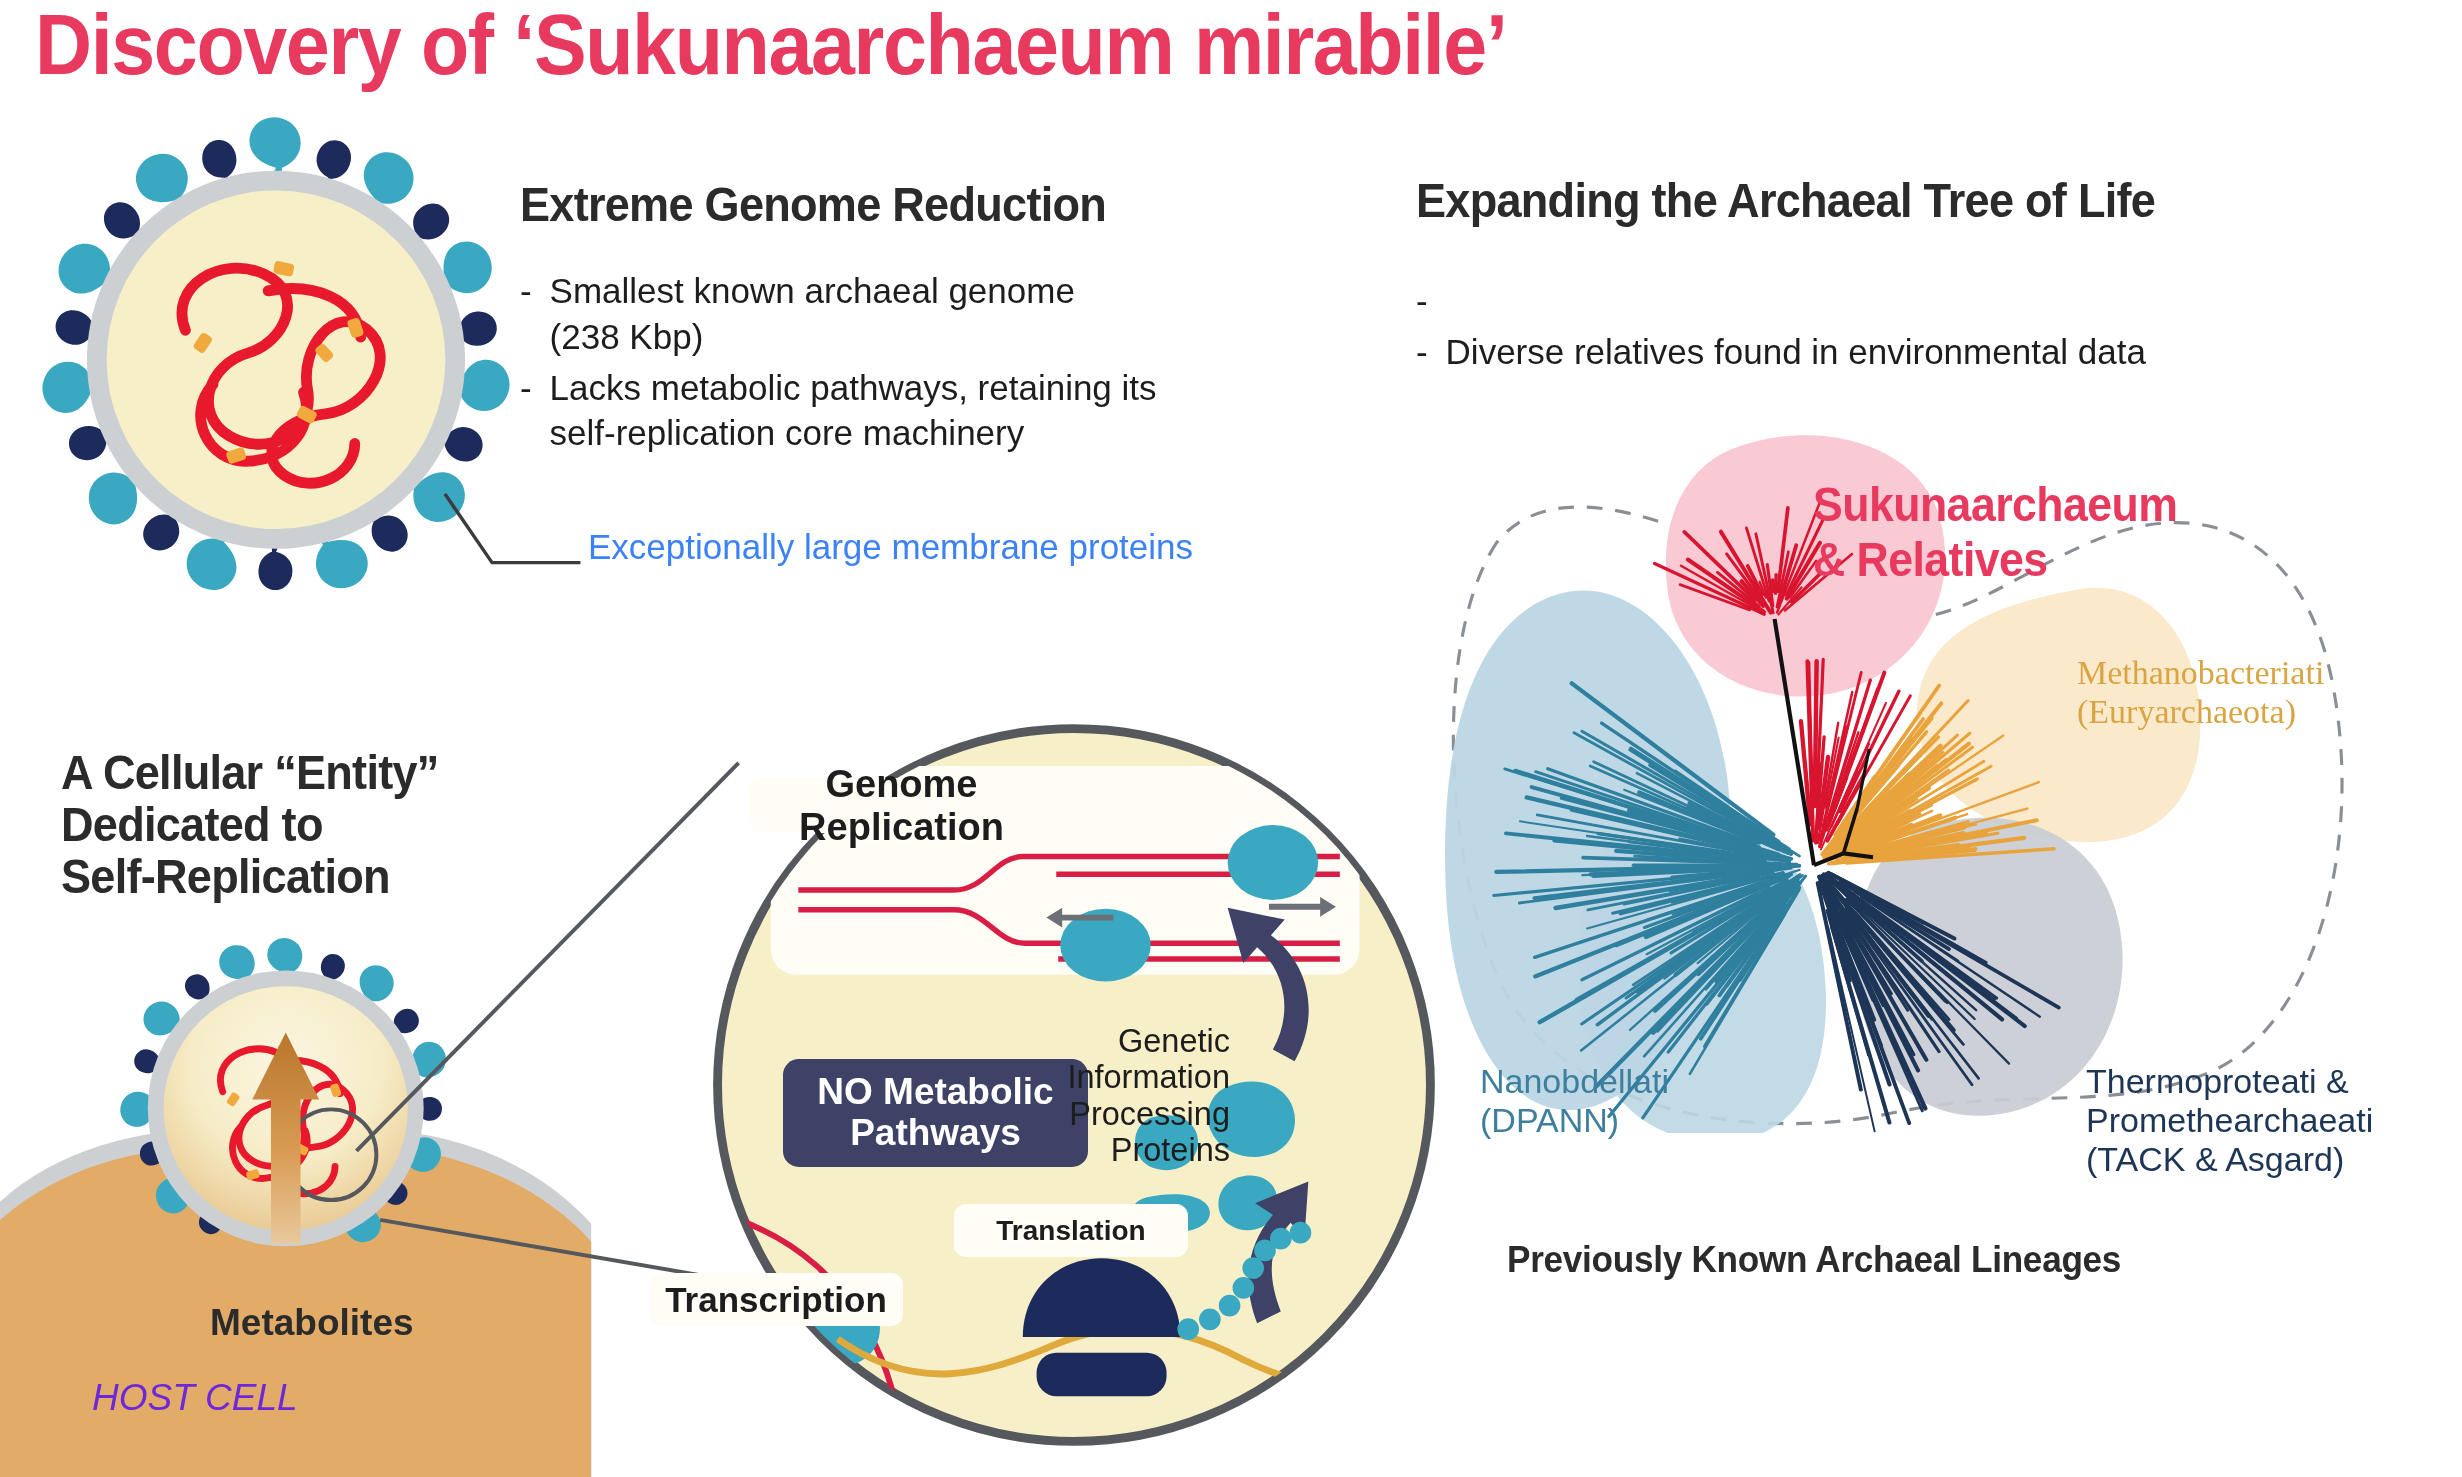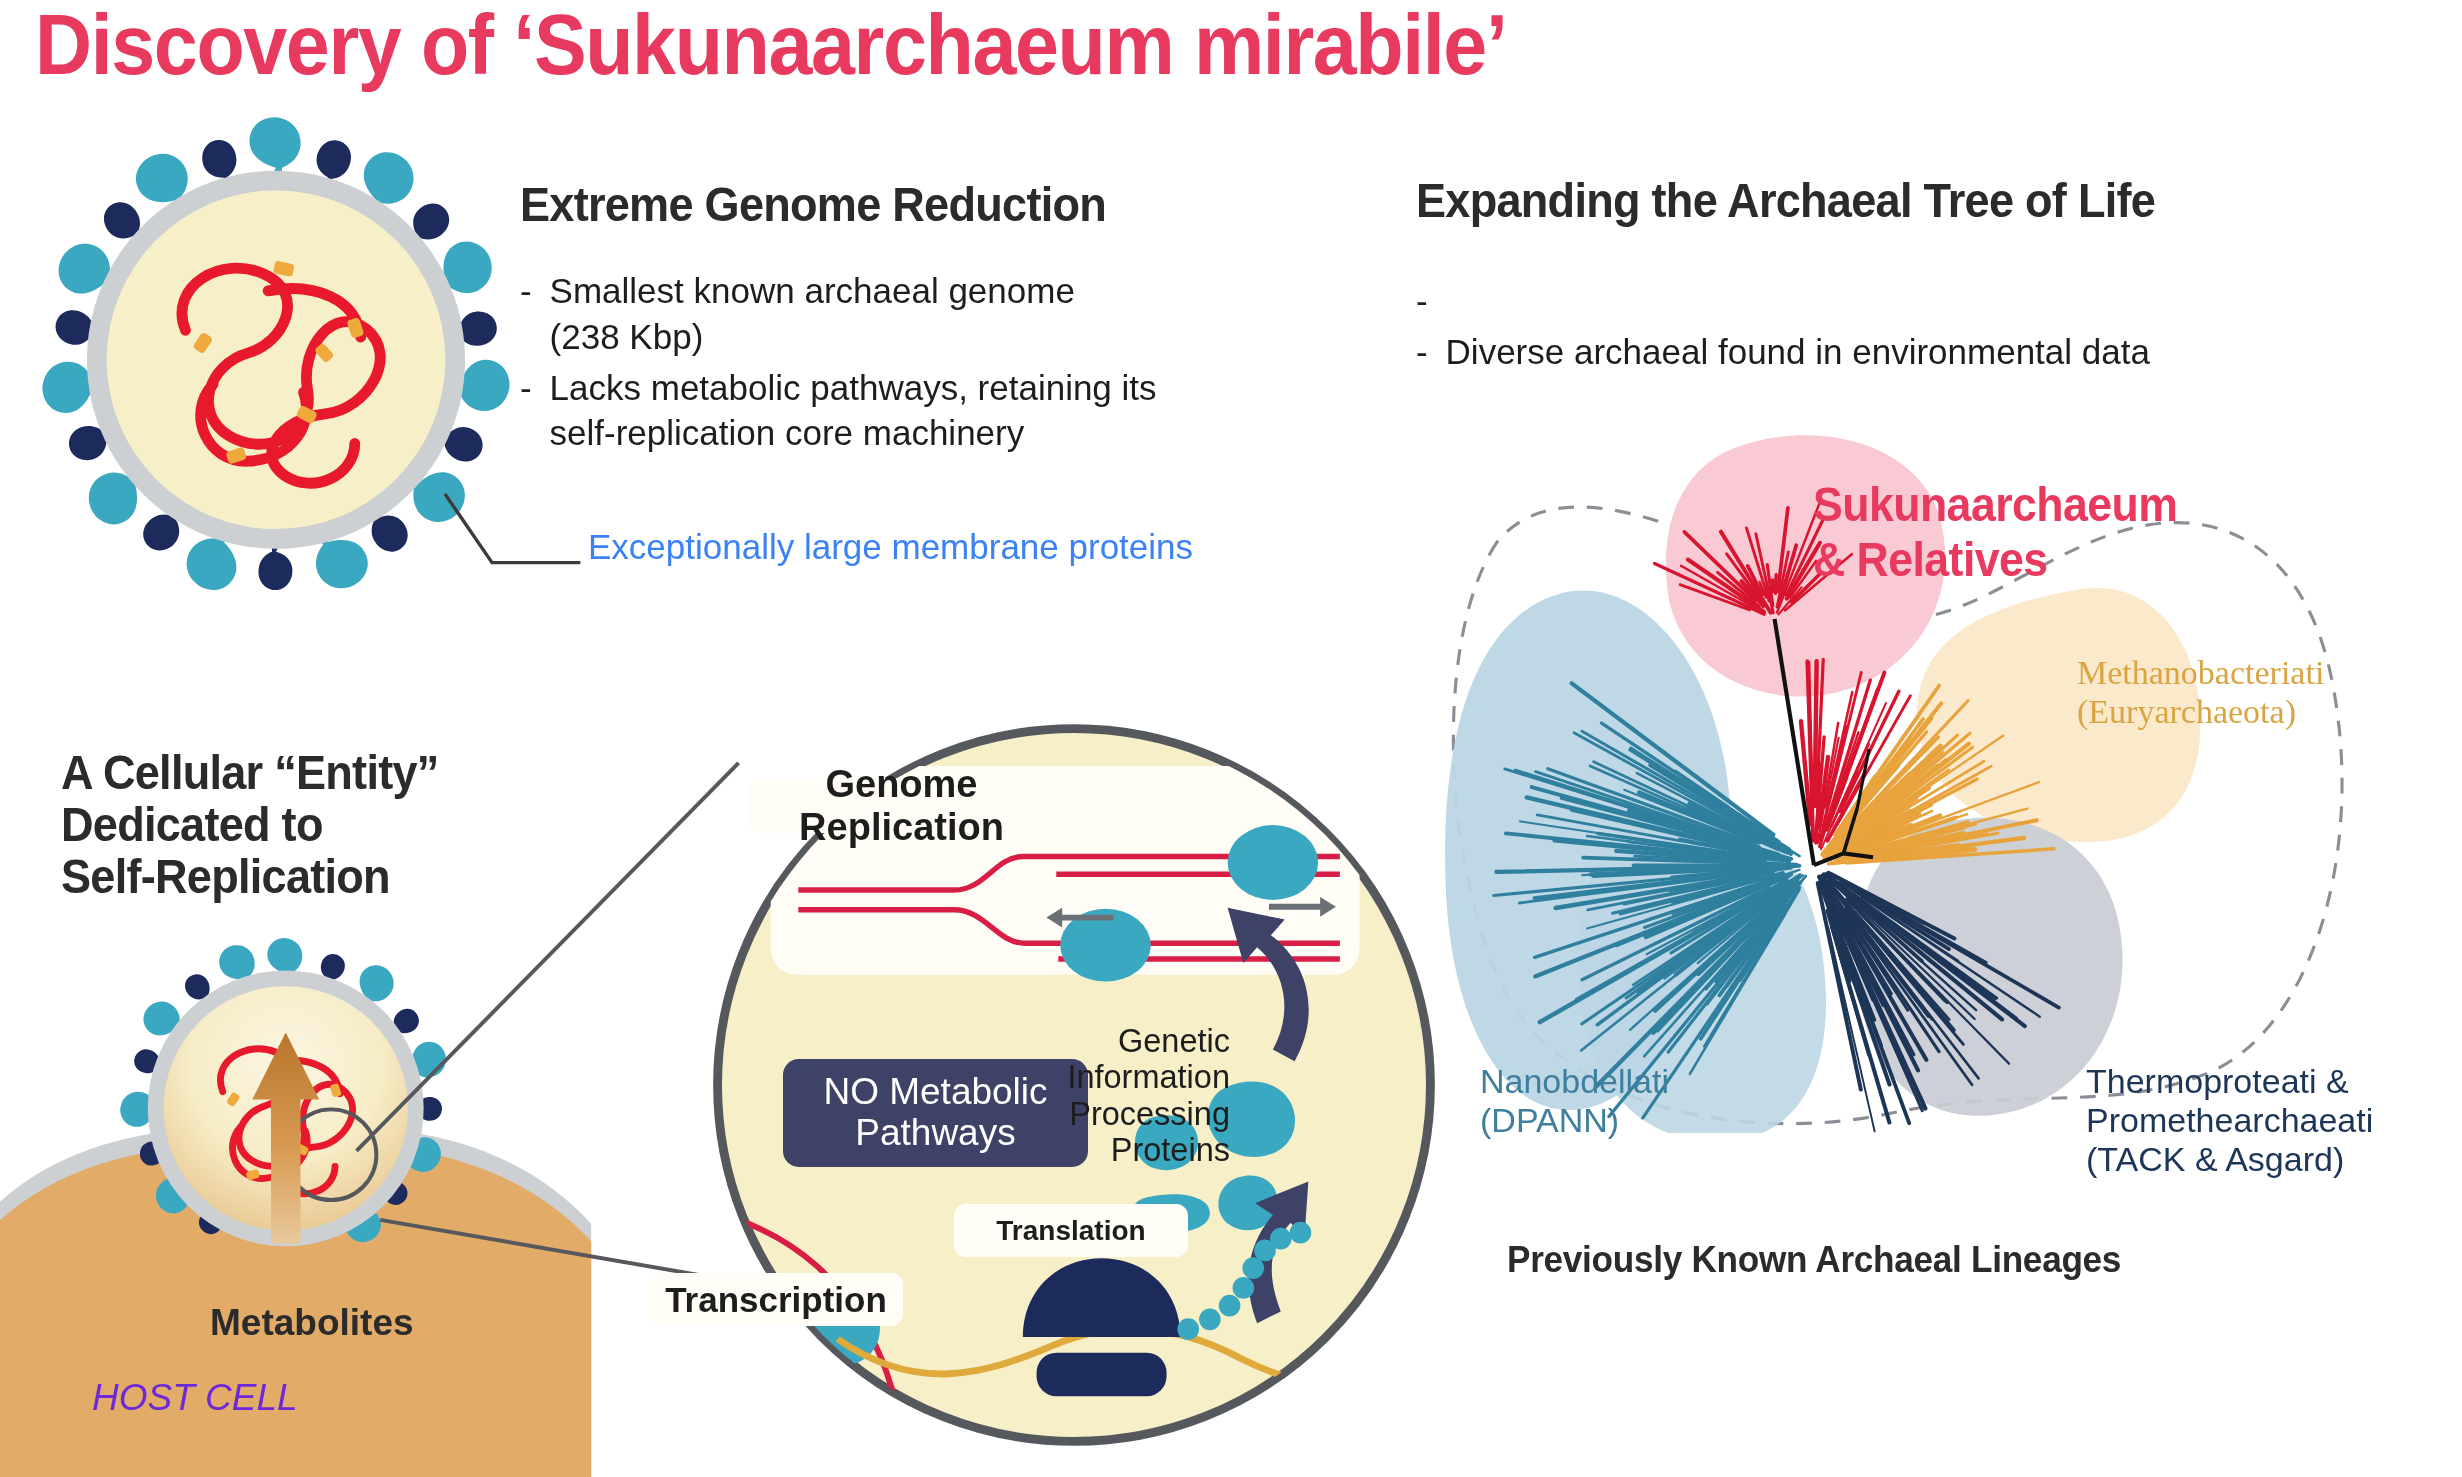--- a/index.html
+++ b/index.html
@@ -32,21 +32,21 @@
   #lab-thermo{font-size:34px;color:#1d3557;}
   #lab-prev{font-size:37px;font-weight:700;color:#2b2b2b;letter-spacing:-0.3px;
       font-family:"Liberation Sans Narrow","Liberation Sans",sans-serif;
       transform:scaleX(0.95);transform-origin:left top;white-space:nowrap;}
   
   .wbadge{background:#fffdf5;border-radius:11.8px;font-weight:700;color:#1d1d1d;
       display:flex;align-items:center;justify-content:center;text-align:center;}
   #badge-genrep{font-size:38px;}
   #badge-transcription{font-size:35px;}
   #badge-translation{font-size:28px;}
-  #badge-nometab{background:#3d4266;color:#ffffff;border-radius:15.8px;font-weight:400;
+  #badge-nometab{background:#3d4266;color:#ffffff;border-radius:15.8px;font-weight:700;
       font-size:37px;line-height:1.10;display:flex;align-items:center;
       justify-content:center;text-align:center;white-space:pre-line;}
   #lab-gip{font-size:32.5px;line-height:1.12;color:#1d1d1d;text-align:right;white-space:pre-line;}
   
   #lab-metabolites{font-size:37px;font-weight:700;color:#2b2b2b;white-space:nowrap;}
   #lab-hostcell{font-size:37px;font-style:italic;color:#6d28d9;white-space:nowrap;}
 </style>
 </head>
 <body>
 
@@ -172,21 +172,21 @@
 <div class="abs callout-txt" style="left:588px;top:527px;">Exceptionally large membrane proteins</div>
 
 <div class="abs sec-head" style="left:1416px;top:175px;">Expanding the Archaeal Tree of Life</div>
 
 <div class="abs bullets" style="left:1416px;top:278px;width:1034px;">
   <div class="row">
     <span class="dash">-</span>
   </div>
   <div class="row">
     <span class="dash">-</span>
-    <span class="txt">Diverse archaeal found in environmental data</span>
+    <span class="txt">Diverse relatives found in environmental data</span>
   </div>
 </div>
 
 <svg class="abs" style="left:1428px;top:424px;" width="1024" height="709" viewBox="0 0 1040 720" id="phylo-tree">
 
   <path id="prev-known-outline" d="M 70,120 C 10,210 12,420 70,560 C 130,700 330,730 470,700
            C 600,672 690,700 790,660 C 900,616 952,430 918,260
            C 890,122 800,78 700,110 C 600,142 520,230 430,186
            C 300,122 140,34 70,120 Z" fill="none" stroke="#8a8f96" stroke-width="3.2" stroke-dasharray="16 13"></path>
 

